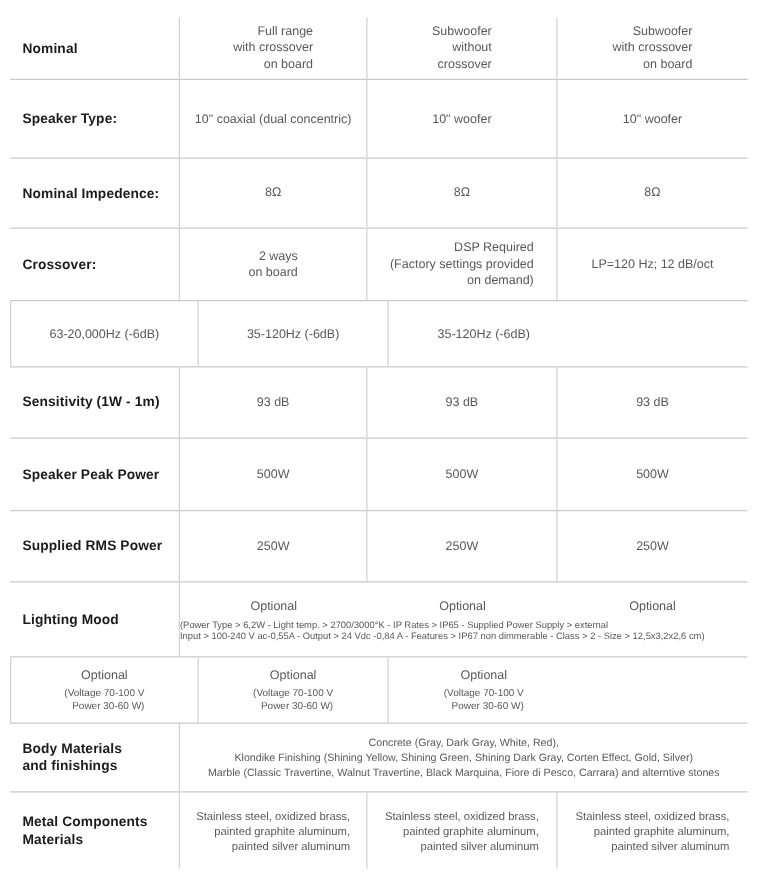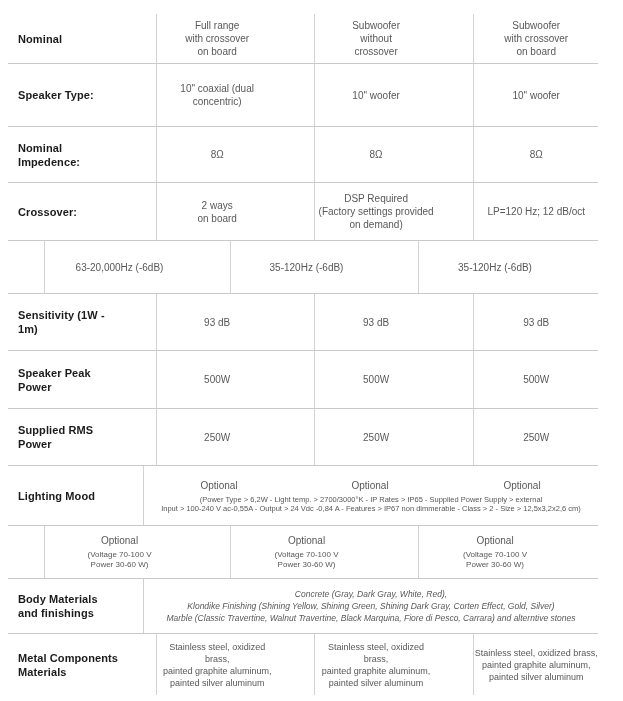--- a/index.html
+++ b/index.html
@@ -5,34 +5,34 @@
   * { margin: 0; padding: 0; box-sizing: border-box; }
   html, body { width: 623px; height: 701px; background: #ffffff;
     font-family: "Liberation Sans", sans-serif; }
   .spec-table { position: absolute; left: 8px; top: 14px; width: 590px; }
   .row { display: flex; align-items: stretch; border-top: 1px solid #c9c9c9; }
   .row:first-child { border-top: none; }
   .lbl { width: 135px; display: flex; align-items: center; padding-left: 10px;
     font-weight: bold; font-size: 11px; color: #1b1b1d; line-height: 14px;
     white-space: pre-line; letter-spacing: 0.1px; }
   .val { display: flex; flex-direction: column; align-items: center; justify-content: center;
-    text-align: center; border-left: 1px solid #d2d2d2; font-size: 10px; color: #58585a;
-    line-height: 13px; white-space: pre-line; margin-left: 36px; }
+    text-align: right; border-left: 1px solid #d2d2d2; font-size: 10px; color: #58585a;
+    line-height: 13px; white-space: pre-line; }
   .c2 { width: 150px; } .c3 { width: 152px; } .c4 { width: 153px; }
   .span-val { width: 455px; border-left: 1px solid #d2d2d2; display: flex;
     flex-direction: column; justify-content: center; align-items: center; }
   .opt-grid { display: flex; width: 100%; }
   .optc { text-align: center; font-size: 10px; color: #58585a; line-height: 13px; }
   .oc2 { width: 150px; } .oc3 { width: 152px; } .oc4 { width: 152px; }
-  .finenote { width: 100%; margin-top: 3px; text-align: center; font-size: 7.5px;
+  .finenote { width: 100%; margin-top: 3px; font-size: 7.5px;
     line-height: 9px; color: #58585a; white-space: pre-line; }
   .subnote { font-size: 8px; line-height: 10px; color: #58585a; margin-top: 3px;
     white-space: pre-line; }
   .bodytext { font-size: 8.5px; line-height: 12px; color: #58585a; text-align: center;
-    white-space: pre-line; justify-content: center; font-style: italic; }
+    white-space: pre-line; justify-content: center; }
   .metal { font-size: 9px; line-height: 12px; }
 </style>
 </head>
 <body>
 
 <div class="spec-table">
 
   <div class="row" style="height:49px">
     <div class="lbl">Nominal</div>
     <div class="val c2">Full range

